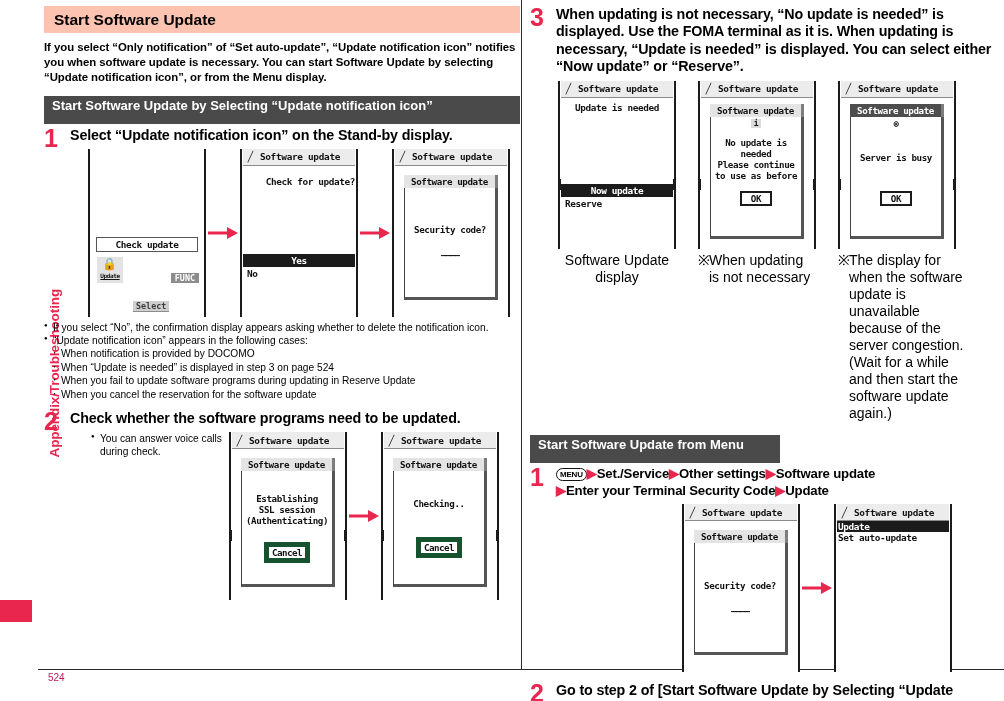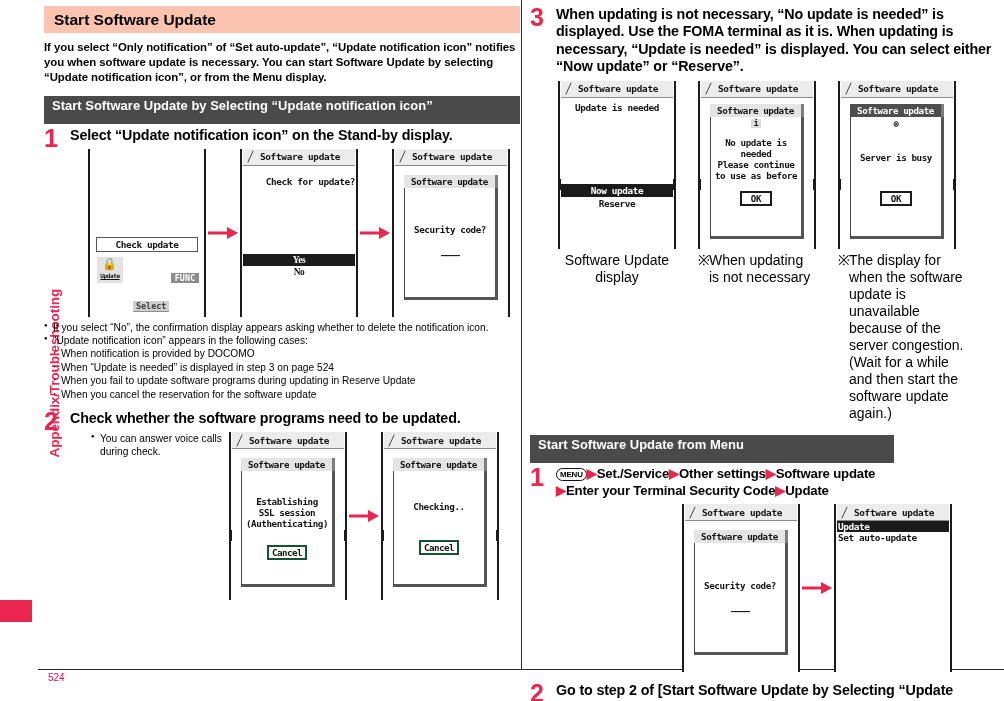--- a/index.html
+++ b/index.html
@@ -131,21 +131,21 @@
     position: relative; height: 151px; background: #fff;
     font-family: "DejaVu Sans Mono", monospace;
     font-size: 9.4px; font-weight: bold; color: #111;
   }
   .centerline { text-align: center; letter-spacing: -0.4px; }
 
   .hl-bar {
     background: #1b1b1b; color: #fff; text-align: center;
     letter-spacing: -0.4px; padding: 1px 0;
   }
-  .plain-line { text-align: center; letter-spacing: -0.4px; padding: 1px 4px; }
+  .plain-line { text-align: left; letter-spacing: -0.4px; padding: 1px 4px; }
 
   
   .dlg {
     position: absolute; left: 9px; right: 9px;
     background: #fff;
   }
   .dlg-title {
     background: #e4e4e4; text-align: center;
     font-family: "DejaVu Sans Mono", monospace;
     font-size: 9.2px; font-weight: bold; letter-spacing: -0.4px;
@@ -160,21 +160,21 @@
     font-family: "DejaVu Sans Mono", monospace;
     font-size: 9.2px; font-weight: bold; letter-spacing: -0.4px;
     text-align: center;
   }
   .btn-ok {
     border: 2px solid #1b1b1b; background: #fff;
     padding: 0px 9px; font-family: "DejaVu Sans Mono", monospace;
     font-size: 9.2px; font-weight: bold; letter-spacing: -0.4px;
   }
   .btn-cancel {
-    border: 2px solid #14532d; background: #fff;
+    border: 5px solid #14532d; background: #fff;
     padding: 0px 3px; font-family: "DejaVu Sans Mono", monospace;
     font-size: 9.2px; font-weight: bold; letter-spacing: -0.5px;
   }
 
   
   .sb-check {
     position: absolute; left: 5px; right: 5px; top: 88px;
     border: 1px solid #555; background: #fff; text-align: center;
     font-family: "DejaVu Sans Mono", monospace;
     font-size: 9.4px; font-weight: bold; letter-spacing: -0.4px;
@@ -280,21 +280,21 @@
       <div class="phone">
         <div class="edgeL"></div>
           <div class="edgeR"></div>
         <div class="inner">
           <div class="titlebar">
             <span class="antenna">╱</span>
             <span class="tt">Software update</span>
           </div>
           <div class="scr-body">
             <div class="centerline" style="padding-top:10px;text-align:right;">Check for update?</div>
-            <div style="position:absolute; left:0; right:0; top:88px;font-family:Liberation Serif, serif;">
+            <div style="position:absolute; left:0; right:0; top:88px;">
               <div class="hl-bar">Yes</div>
               <div class="plain-line">No</div>
             </div>
           </div>
         </div>
       </div>
 
       <div class="arrow">
         <svg width="30" height="14" viewBox="0 0 30 14">
             <path d="M0 5.5 h19 V1 L30 7 L19 13 V8.5 H0 Z" fill="#e8264e"></path>
@@ -493,21 +493,21 @@
       </div>
       <div style="width:22px;"></div>
       <div class="cap-cell" style="width:130px;">
         <span class="cap-hang" style="display:block;">
           <span class="mk">※</span>
           <span>The display for when the software update is unavailable because of the server congestion. (Wait for a while and then start the software update again.)</span>
         </span>
       </div>
     </div>
 
-    <div class="h-sub" style="width:364px; margin-top:12px;">Start Software Update from Menu</div>
+    <div class="h-sub" style="width:250px; margin-top:12px;">Start Software Update from Menu</div>
 
     <div class="step" style="margin-top:3px;">
       <div class="step-num">1</div>
       <div class="step-text-sm">
         <span style="display:inline-block; border:1.6px solid #111; border-radius:7px; padding:0 3px; font-size:8px; line-height:11px; vertical-align:1px; font-weight:bold;">MENU</span><span style="color:#e8264e;">▶</span><span>Set./Service</span><span style="color:#e8264e;">▶</span><span>Other settings</span><span style="color:#e8264e;">▶</span><span>Software update</span><br><span style="color:#e8264e;">▶</span><span>Enter your Terminal Security Code</span><span style="color:#e8264e;">▶</span><span>Update</span>
       </div>
     </div>
 
     <div class="row" style="margin-top:4px; margin-left:152px;">
       <div class="phone">

